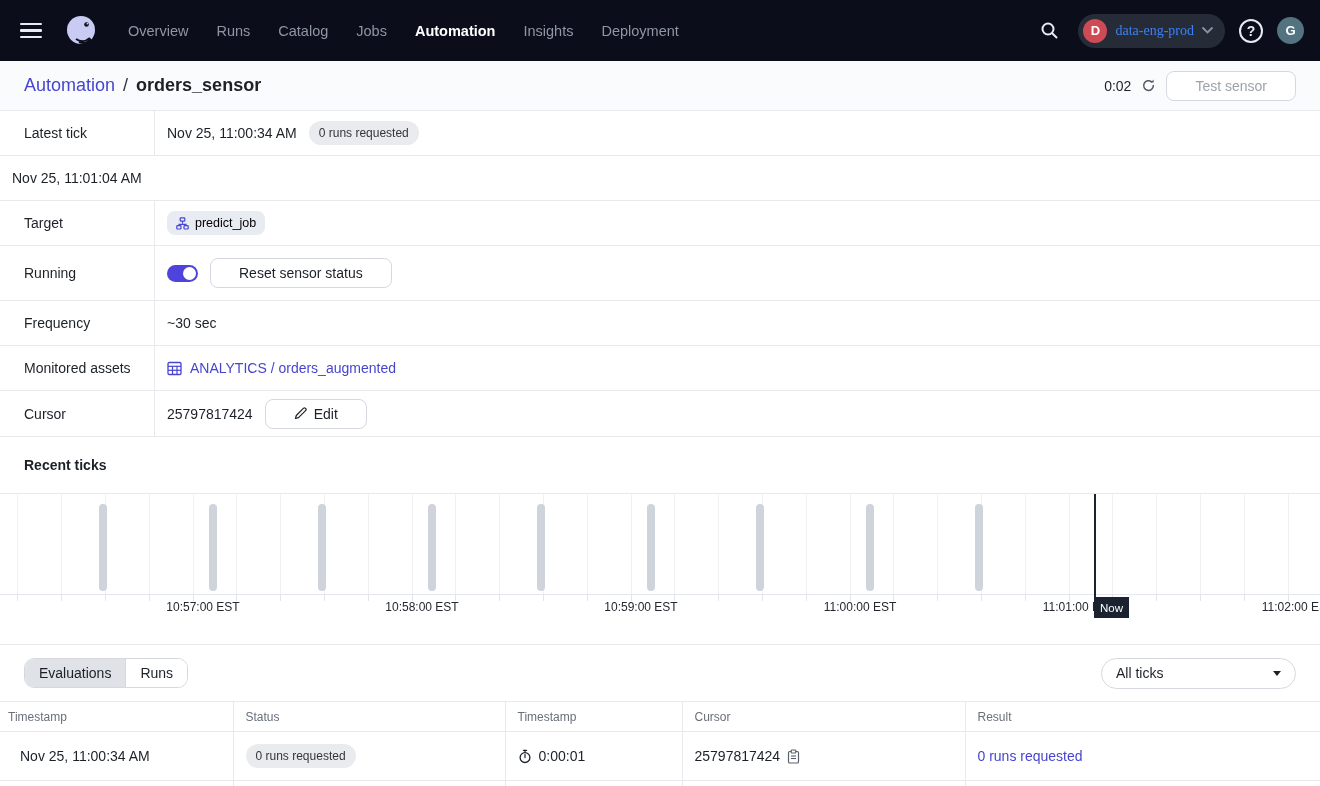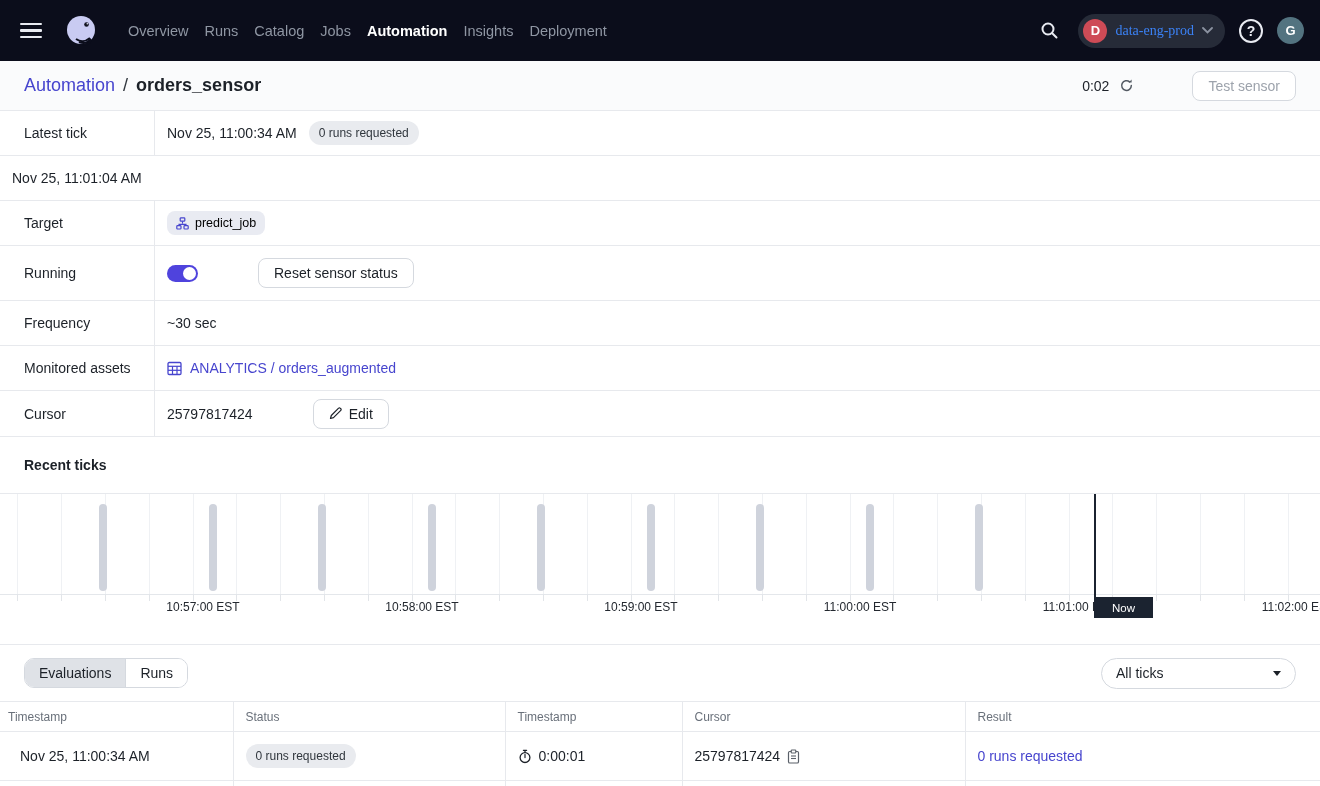--- a/index.html
+++ b/index.html
@@ -4,41 +4,41 @@
 <style>
   * { margin:0; padding:0; box-sizing:border-box; }
   html,body { width:1320px; height:786px; overflow:hidden; background:#fff;
     font-family:"Liberation Sans", sans-serif; color:#1C2128; }
 
   
   .topnav { height:61px; background:#0B0D1B; display:flex; align-items:center; padding:0 16px; }
   .hamburger { width:28px; height:28px; display:flex; flex-direction:column; justify-content:center; gap:4px; cursor:pointer; margin-left:4px; }
   .hamburger span { display:block; width:22px; height:2.5px; background:#E9EBF2; border-radius:1px; }
   .logo { width:38px; height:38px; margin-left:14px; }
-  .nav-items { display:flex; align-items:center; gap:16px; margin-left:28px; }
+  .nav-items { display:flex; align-items:center; gap:28px; margin-left:28px; }
   .nav-item { font-size:14.5px; font-weight:500; color:#8F96A3; cursor:pointer; }
   .nav-item.active { color:#FFFFFF; font-weight:700; }
   .topnav-right { margin-left:auto; display:flex; align-items:center; gap:14px; }
   .search-btn { width:30px; height:30px; border-radius:50%; display:flex; align-items:center; justify-content:center; cursor:pointer; }
   .deploy-pill { height:34px; background:#262B38; border-radius:17px; display:flex; align-items:center; gap:8px; padding:0 12px 0 5px; cursor:pointer; }
   .deploy-badge { width:24px; height:24px; border-radius:50%; background:#CE4B56; color:#fff; font-size:13px; font-weight:700; display:flex; align-items:center; justify-content:center; }
   .deploy-label { color:#3b82f6; font-size:14px;font-family:Liberation Serif, serif; }
   .help-btn { width:24px; height:24px; border-radius:50%; border:2px solid #E9EBF2; color:#E9EBF2; font-size:14px; font-weight:700; display:flex; align-items:center; justify-content:center; cursor:pointer; }
   .avatar { width:27px; height:27px; border-radius:50%; background:#537380; color:#fff; font-size:13px; font-weight:600; display:flex; align-items:center; justify-content:center; cursor:pointer; }
 
   
   .page-header { height:50px; background:#FAFBFC; border-bottom:1px solid #E7E9ED; display:flex; align-items:center; padding:0 24px; }
   .crumb-root { font-size:18px; color:#4745CE; cursor:pointer; }
   .crumb-sep { font-size:18px; color:#30363D; margin:0 8px; }
   .crumb-title { font-size:18px; font-weight:600; color:#1C2128; }
   .type-badge { margin-left:14px; height:24px; background:#E8EAF1; border-radius:12px; display:flex; align-items:center; gap:6px; padding:0 10px; font-size:12px; color:#30363D; }
   .type-badge a { color:#4745CE; text-decoration:none; cursor:pointer; }
   .header-right { margin-left:auto; display:flex; align-items:center; gap:10px; }
   .countdown { font-size:14px; color:#1C2128; }
-  .btn { height:30px; background:#fff; border:1px solid #D5D9DF; border-radius:8px; font-size:14px; color:#1C2128; display:inline-flex; align-items:center; gap:7px; padding:0 15px; cursor:pointer; font-family:inherit;margin-left:48px; }
+  .btn { height:30px; background:#fff; border:1px solid #D5D9DF; border-radius:8px; font-size:14px; color:#1C2128; display:inline-flex; align-items:center; gap:7px; padding:0 28px; cursor:pointer; font-family:inherit; }
   .btn.disabled { color:#9DA3AC; cursor:default; }
 
   
   .detail-row { display:flex; border-bottom:1px solid #E7E9ED; align-items:center; }
   .detail-label { width:155px; flex:0 0 155px; align-self:stretch; border-right:1px solid #E7E9ED; display:flex; align-items:center; padding-left:24px; font-size:14px; color:#1C2128; }
   .detail-value { display:flex; align-items:center; gap:12px; padding-left:12px; font-size:14px; }
   .h45 { height:45px; } .h55 { height:55px; } .h46 { height:46px; }
   .pill { height:24px; background:#E9EBEF; border-radius:12px; display:inline-flex; align-items:center; padding:0 10px; font-size:12px; color:#30363D; white-space:nowrap; }
   .job-pill { height:24px; background:#E9EBF2; border-radius:8px; display:inline-flex; align-items:center; gap:6px; padding:0 9px; font-size:12.5px; cursor:pointer; }
   .job-pill span { color:#000000; }
@@ -49,21 +49,21 @@
   
   .section-title-wrap { height:56px; display:flex; align-items:center; padding:0 24px; }
   .section-title { font-size:14px; font-weight:700; color:#1C2128; }
   .chart { position:relative; width:1320px; height:127px; border-top:1px solid #E7E9ED; overflow:hidden; }
   .gridline { position:absolute; top:0; width:1px; height:100px; background:#EFF1F4; }
   .axis-line { position:absolute; top:100px; left:0; width:1320px; height:1px; background:#E4E7EB; }
   .axis-tick { position:absolute; top:100px; width:1px; height:7px; background:#E2E5E9; }
   .tick-bar { position:absolute; top:10px; width:8px; height:87px; border-radius:4px; background:#CFD3DC; }
   .axis-label { position:absolute; top:106px; transform:translateX(-50%); font-size:12px; color:#23282F; white-space:nowrap; }
   .now-line { position:absolute; top:0; width:2px; height:124px; background:#1B2330; z-index:3; }
-  .now-box { position:absolute; top:103px; height:21px; background:#1B2330; color:#fff; font-size:11.5px; display:flex; align-items:center; padding:0 18px; z-index:4; }
+  .now-box { position:absolute; top:103px; height:21px; background:#1B2330; color:#fff; font-size:11.5px; display:flex; align-items:center; padding:0 6px; z-index:4; }
   .chart-bottom-spacer { height:25px; border-bottom:1px solid #E7E9ED; }
 
   
   .tabs-row { height:56px; display:flex; align-items:center; padding:0 24px; }
   .segmented { display:inline-flex; height:30px; border:1px solid #D5D9DF; border-radius:10px; overflow:hidden; background:#fff; }
   .segment { display:flex; align-items:center; padding:0 14px; font-size:14px; color:#1C2128; cursor:pointer; background:#fff; }
   .segment.active { background:#DFE2E7; border-right:1px solid #D5D9DF; }
   .filter-select { margin-left:auto; width:195px; height:31px; border:1px solid #D5D9DF; border-radius:16px; background:#fff; display:flex; align-items:center; padding:0 14px; font-size:14px; color:#1C2128; cursor:pointer; }
   .filter-caret { margin-left:auto; width:0; height:0; border-left:4.5px solid transparent; border-right:4.5px solid transparent; border-top:5.5px solid #1C2128; }
 

